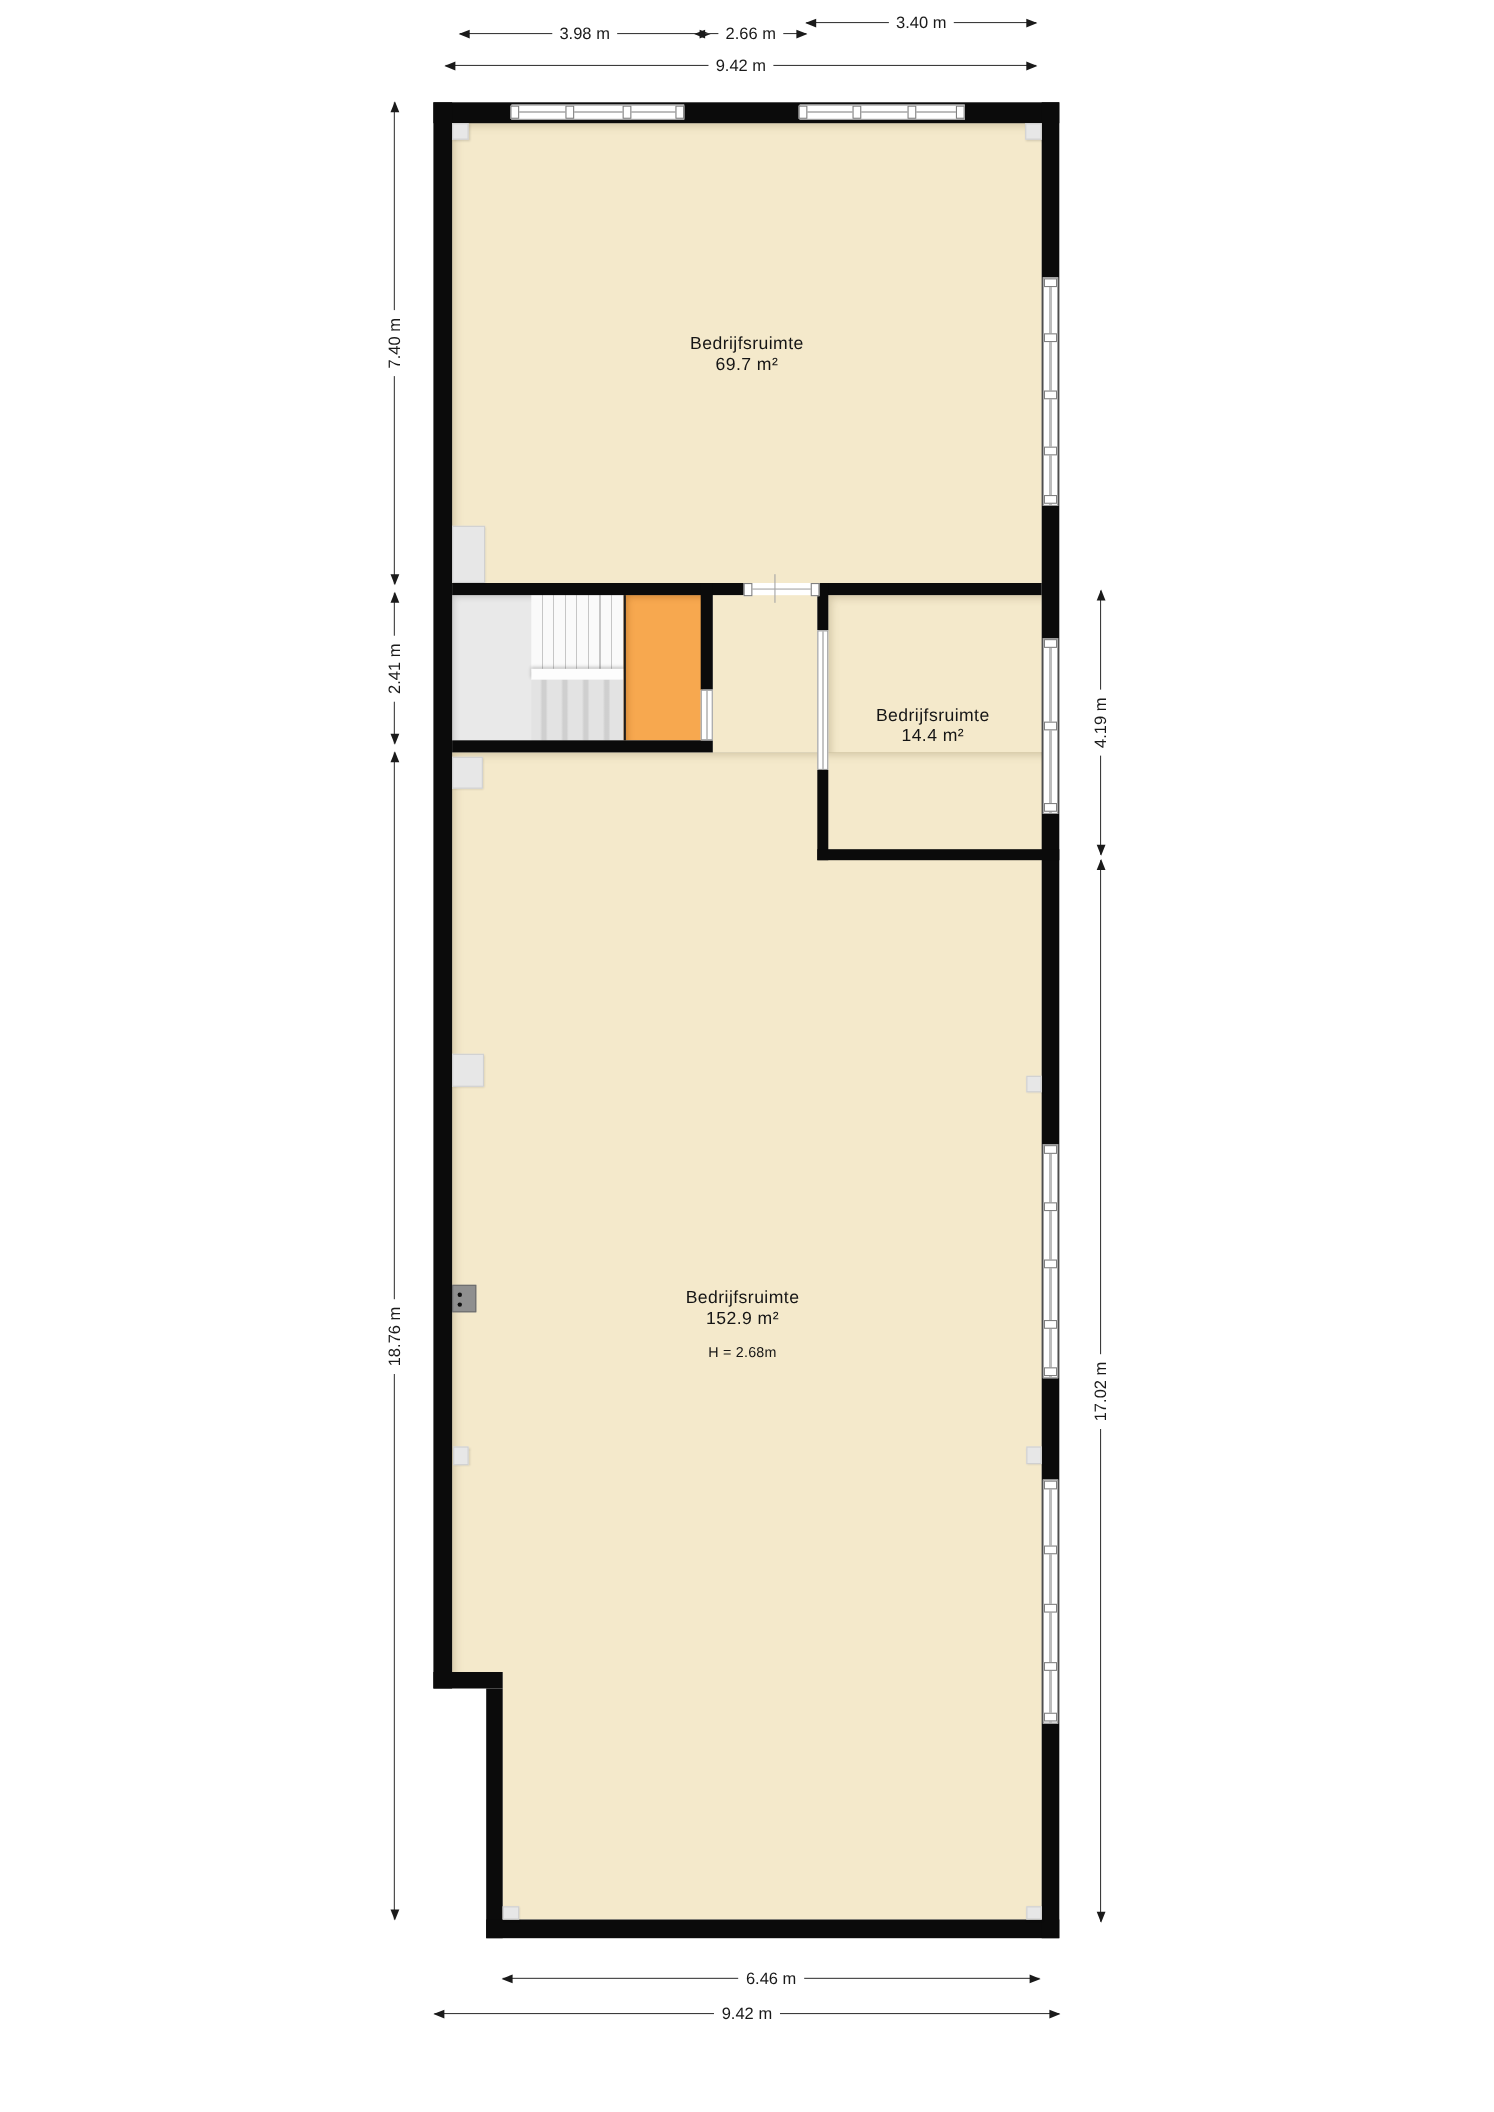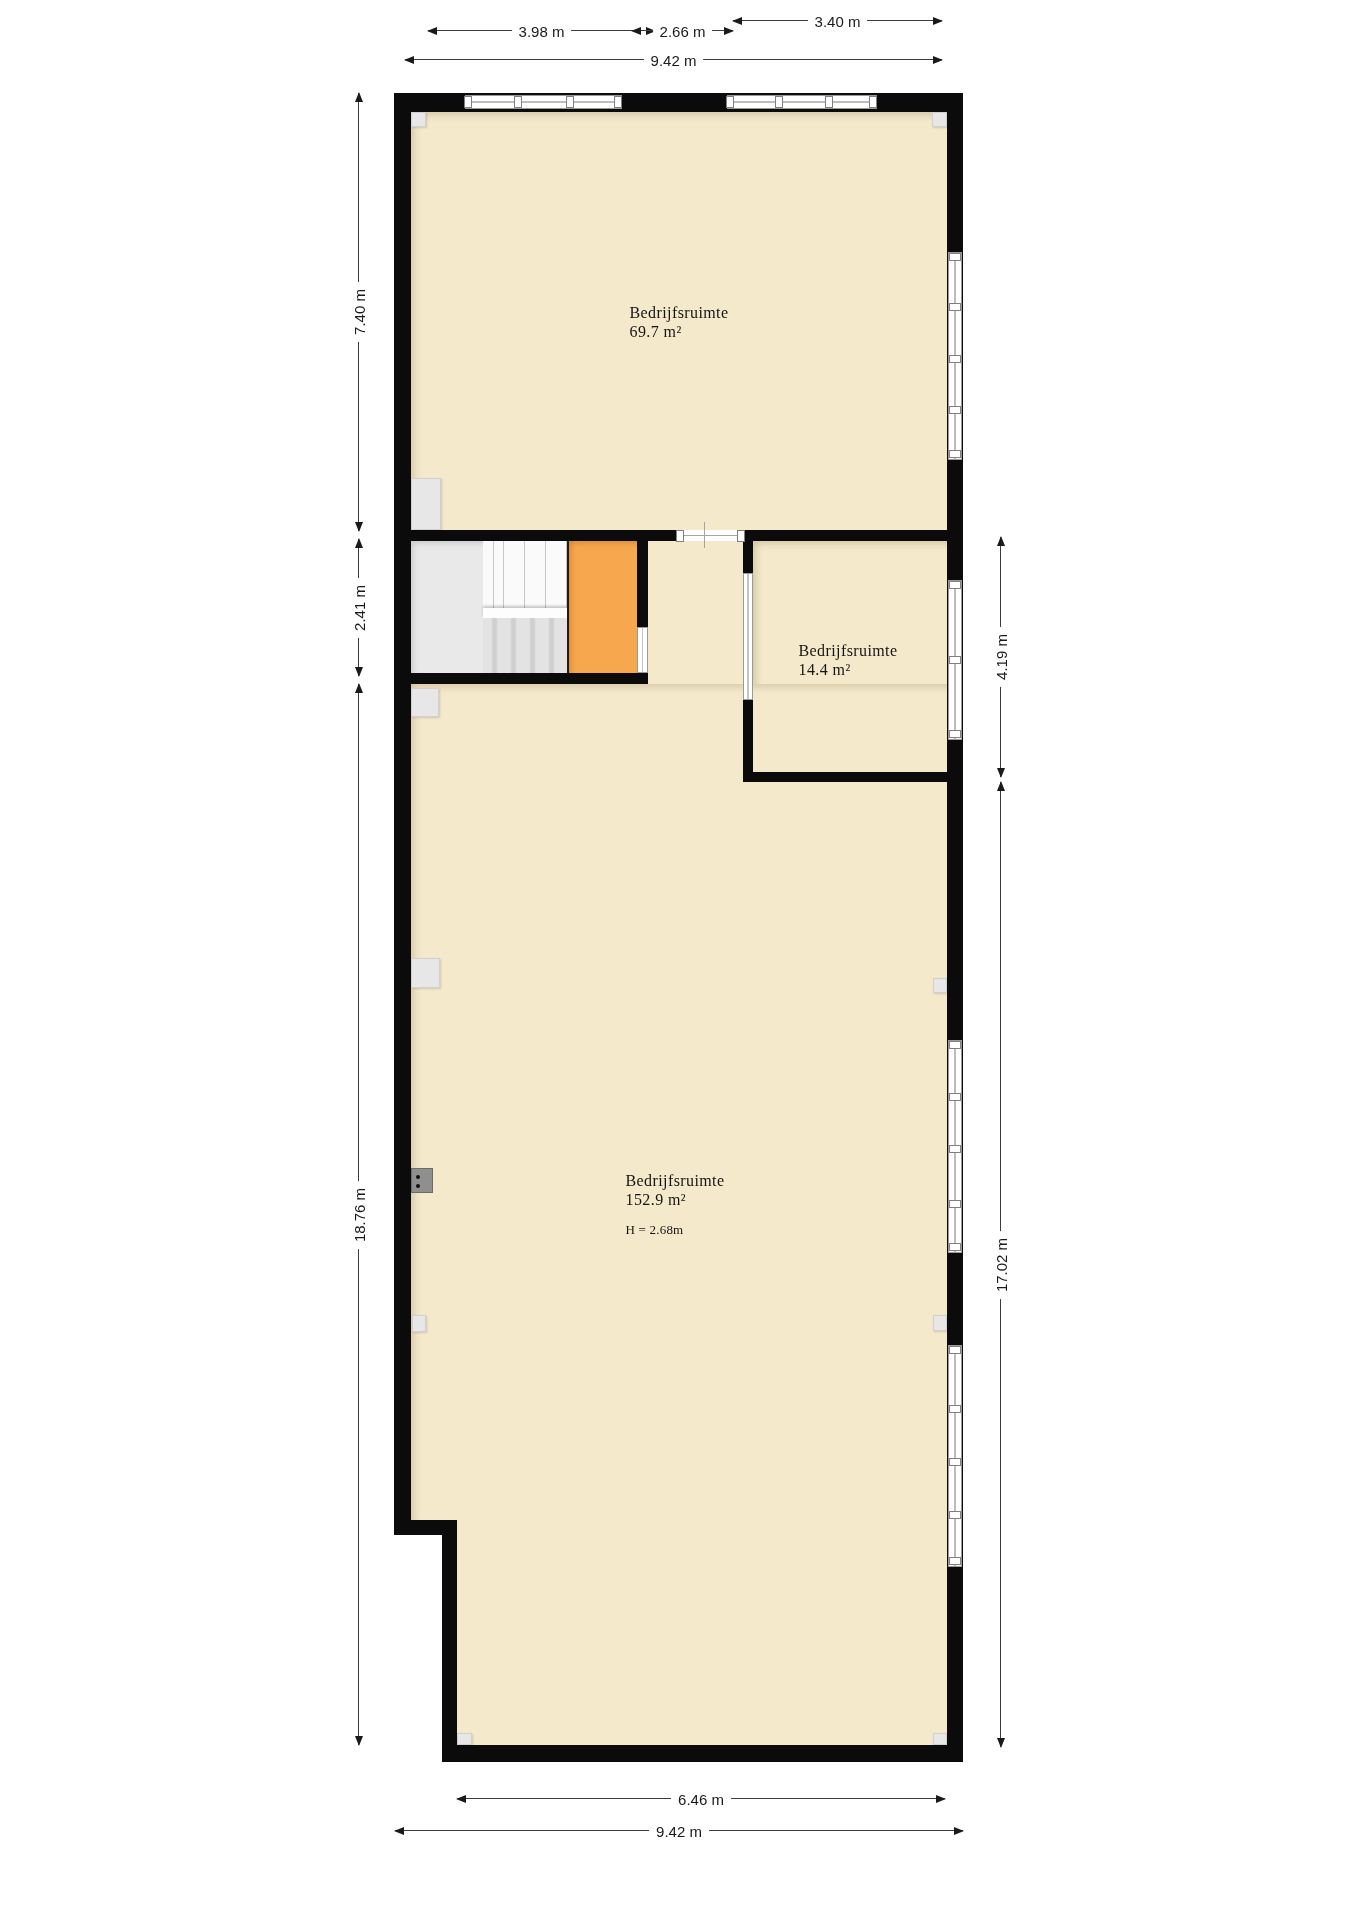--- a/index.html
+++ b/index.html
@@ -24,22 +24,22 @@
         background-image:linear-gradient(to right,transparent 0 42%,#bdbdbd 42% 58%,transparent 58%);}
   .mull-h{position:absolute;width:8px;height:12px;background:#fff;border:1px solid #808080;box-sizing:border-box;}
   .mull-v{position:absolute;width:12px;height:8px;background:#fff;border:1px solid #808080;box-sizing:border-box;}
   .niche{position:absolute;background:#e7e7e7;border:1px solid #d0d0d0;box-sizing:border-box;
          box-shadow:1px 1px 2px rgba(0,0,0,.15);}
   .door-open{position:absolute;background:#fff;}
   .door-line{position:absolute;background:#a5a5a5;}
   .treads{position:absolute;background:repeating-linear-gradient(90deg,#fafafa 0 9.5px,#c6c6c6 9.5px 10.5px);}
   .landing-bar{position:absolute;background:#fdfdfd;box-shadow:0 -2px 3px rgba(0,0,0,.22);}
   .flight-low{position:absolute;background:repeating-linear-gradient(90deg,#e3e3e3 0 8px,#cfcfcf 10px 13px,#e3e3e3 15px 19px);}
-  .room-label{position:absolute;transform:translate(-50%,-50%);text-align:left;
-        font-size:16px;letter-spacing:.4px;line-height:19px;color:#151515;white-space:nowrap;font-family:Liberation Serif, serif;}
+  .room-label{position:absolute;transform:translate(-50%,-50%);text-align:center;
+        font-size:16px;letter-spacing:.4px;line-height:19px;color:#151515;white-space:nowrap;}
   .room-label .hline{font-size:13px;letter-spacing:.2px;margin-top:11px;}
   .dim-h{position:absolute;height:0;border-top:1px solid #3c3c3c;}
   .dim-v{position:absolute;width:0;border-left:1px solid #3c3c3c;}
   .dim-label{position:absolute;background:#fff;padding:0 7px;font-size:15px;color:#1a1a1a;white-space:nowrap;}
   .dim-h .dim-label{left:50%;top:0;transform:translate(-50%,-50%);}
   .dim-v .dim-label{left:0;top:50%;transform:translate(-50%,-50%) rotate(-90deg);}
   .arr{position:absolute;width:0;height:0;border-style:solid;}
   .dim-h .arr{top:-4.5px;}
   .arr-l{left:-1px;border-width:4px 10px 4px 0;border-color:transparent #1a1a1a transparent transparent;}
   .arr-r{right:-1px;border-width:4px 0 4px 10px;border-color:transparent transparent transparent #1a1a1a;}
@@ -51,21 +51,21 @@
   .footer{position:absolute;left:340px;top:1859px;width:700px;text-align:center;
           font-size:15px;line-height:18px;color:#131313;}
   .glass{position:absolute;background:#fff;border:1px solid #9a9a9a;box-sizing:border-box;
          background-image:linear-gradient(to right,transparent 0 40%,#c4c4c4 40% 60%,transparent 60%);}
 </style>
 </head>
 <body>
 
 <div class="canvas">
 
-  <div class="dim-h" style="left:428px;top:30px;width:227px">
+  <div class="dim-h" style="left:418px;top:30px;width:227px">
     <span class="arr arr-l"></span>
     <span class="arr arr-r"></span>
     <span class="dim-label">3.98 m</span>
   </div>
   <div class="dim-h" style="left:632px;top:30px;width:101px">
     <span class="arr arr-l"></span>
     <span class="arr arr-r"></span>
     <span class="dim-label">2.66 m</span>
   </div>
   <div class="dim-h" style="left:733px;top:20px;width:209px">

